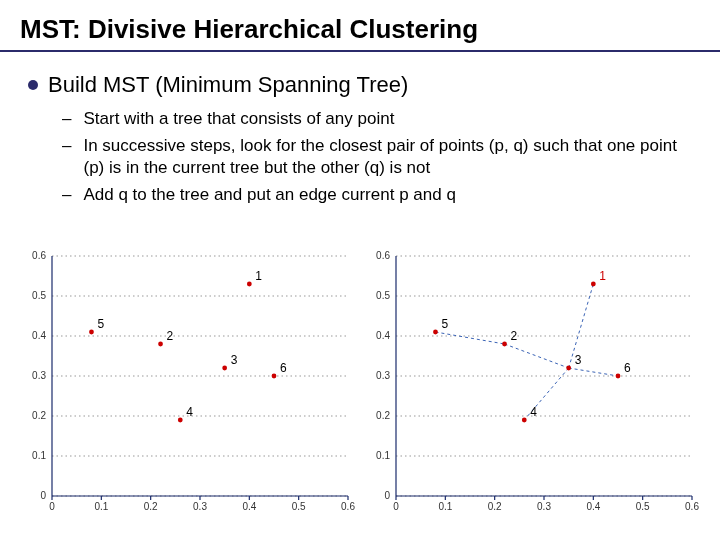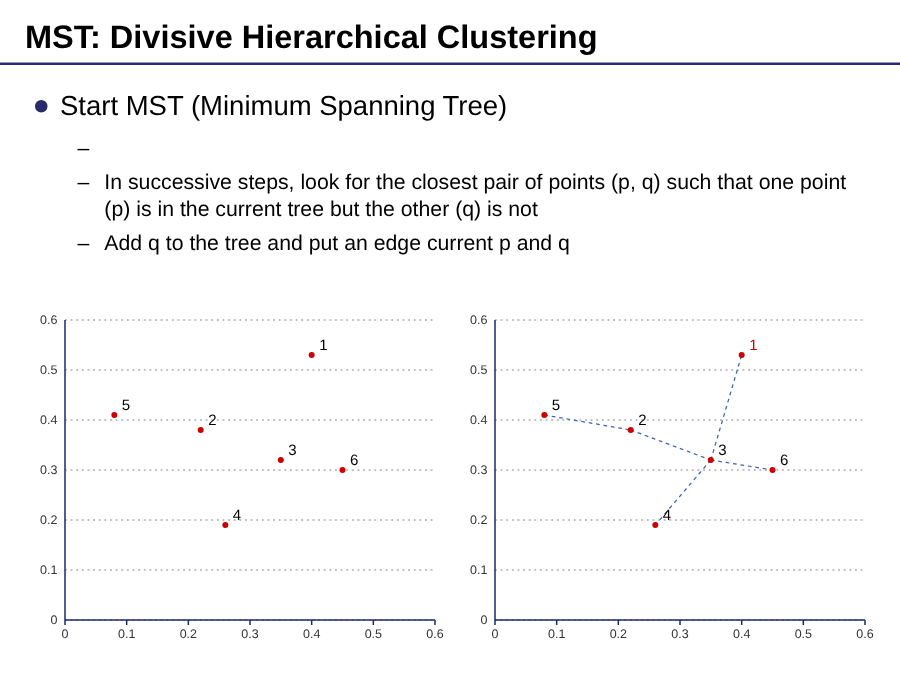--- a/index.html
+++ b/index.html
@@ -122,24 +122,25 @@
 </head>
 <body>
 
 <div class="slide">
   <div class="title">MST: Divisive Hierarchical Clustering</div>
   <div class="title-underline"></div>
 
   <div class="body">
     <div class="lvl1">
       <span class="bullet-dot"></span>
-      <span>Start MST (Minimum Spanning Tree)</span>
+      <span>Build MST (Minimum Spanning Tree)</span>
     </div>
     <div class="lvl2">
       <span class="dash">–</span>
+      <span>Start with a tree that consists of any point</span>
     </div>
     <div class="lvl2">
       <span class="dash">–</span>
       <span>In successive steps, look for the closest pair of points (p, q)  such that one point (p) is in the current tree but the other (q) is not</span>
     </div>
     <div class="lvl2">
       <span class="dash">–</span>
       <span>Add q to the tree and put an edge current p and q</span>
     </div>
   </div>

